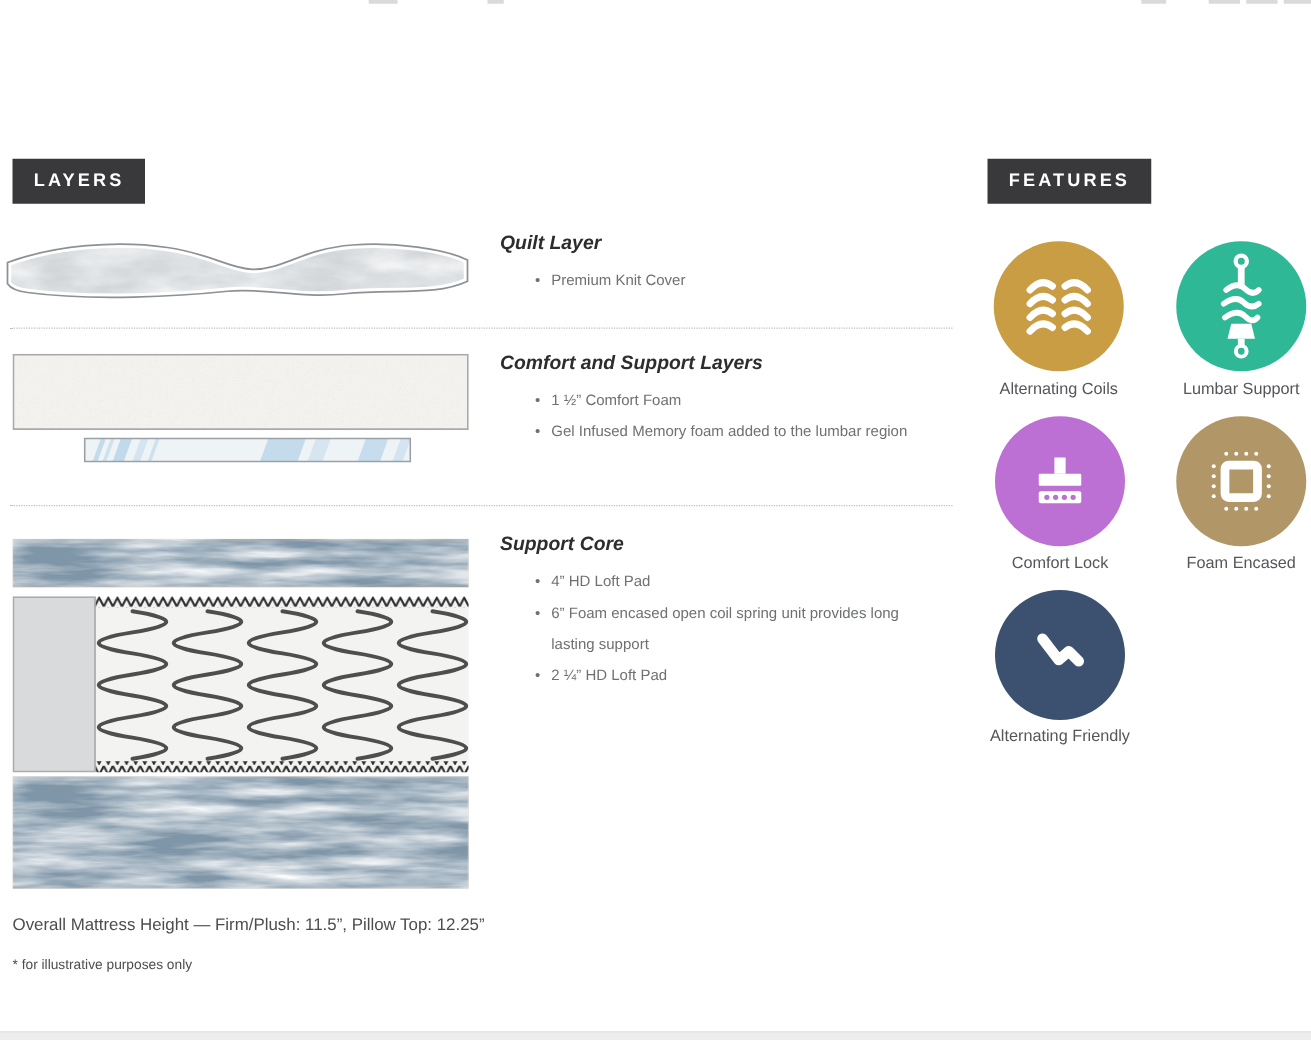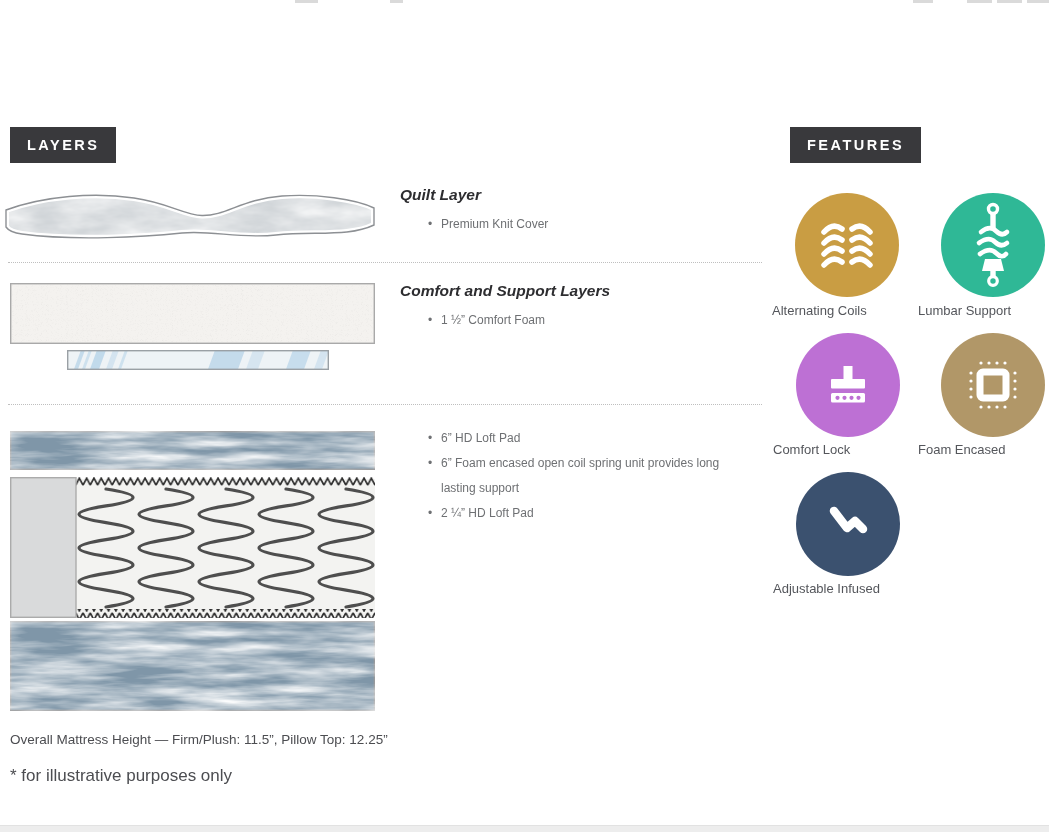--- a/index.html
+++ b/index.html
@@ -19,28 +19,28 @@
   .divider{position:absolute;height:0;border-top:1px dotted #bfbfbf;}
 
   .layer-text{position:absolute;width:345px;}
   .layer-text h3{margin:0 0 7px 0;font-size:15.5px;font-weight:bold;color:#2d2d30;line-height:20px;font-style:italic;}
   .layer-text ul{margin:0;padding:0 0 0 28px;list-style:none;}
   .layer-text li{position:relative;font-size:12px;color:#6e7073;line-height:25px;padding-left:13px;max-width:300px;}
   .layer-text li::before{content:"•";position:absolute;left:0;top:0;color:#6e7073;}
 
   .note{position:absolute;color:#4c4d51;text-align:right;}
   .note.height{font-size:13.5px;}
-  .note.disclaimer{font-size:17px;}
+  .note.disclaimer{font-size:11px;}
 
   .feature-circle{
     position:absolute;width:104px;height:104px;border-radius:50%;
     display:flex;align-items:center;justify-content:center;
   }
   .feature-label{
-    position:absolute;width:150px;
+    position:absolute;width:150px;text-align:center;
     font-size:13px;color:#54565b;line-height:16px;
   }
 </style>
 </head>
 <body>
 
 <div class="canvas">
 
   <svg width="0" height="0" style="position:absolute" aria-hidden="true">
     <defs>
@@ -120,20 +120,21 @@
         <rect x="254" y="-4" width="8" height="28" opacity="0.5"></rect>
       </g>
     </g>
     <rect x="0.7" y="0.7" width="260.6" height="18.6" fill="none" stroke="#9aa0a5" stroke-width="1.4"></rect>
   </svg>
 
   <div class="layer-text" style="left:400px;top:281px">
     <h3>Comfort and Support Layers</h3>
     <ul>
       <li>1 ½” Comfort Foam</li>
+      <li>Gel Infused Memory foam added to the lumbar region</li>
     </ul>
   </div>
 
   <div class="divider" style="left:8px;top:404px;width:754px"></div>
 
   <svg class="illu" style="left:10px;top:431px" width="365" height="39" viewBox="0 0 365 39">
     <rect x="0.7" y="0.7" width="363.6" height="37.6" fill="#7f96a8" stroke="#97999b" stroke-width="1.4"></rect>
     <rect x="1.4" y="1.4" width="362.2" height="36.2" fill="#fff" filter="url(#fMarble)"></rect>
   </svg>
 
@@ -150,22 +151,23 @@
     </g>
     <rect x="0.7" y="0.7" width="65.3" height="139.6" fill="#d9dadb" stroke="#ababab" stroke-width="1.4"></rect>
   </svg>
 
   <svg class="illu" style="left:10px;top:621px" width="365" height="90" viewBox="0 0 365 90">
     <rect x="0.7" y="0.7" width="363.6" height="88.6" fill="#7f96a8" stroke="#97999b" stroke-width="1.4"></rect>
     <rect x="1.4" y="1.4" width="362.2" height="87.2" fill="#fff" filter="url(#fMarble)"></rect>
   </svg>
 
   <div class="layer-text" style="left:400px;top:426px">
+    <h3>Support Core</h3>
     <ul>
-      <li>6” HD Loft Pad</li>
+      <li>4” HD Loft Pad</li>
       <li>6” Foam encased open coil spring unit provides long lasting support</li>
       <li>2 ¼” HD Loft Pad</li>
     </ul>
   </div>
 
   <div class="note height" style="left:10px;top:732px">Overall Mattress Height — Firm/Plush: 11.5”, Pillow Top: 12.25”</div>
   <div class="note disclaimer" style="left:10px;top:766px">* for illustrative purposes only</div>
 
   <div class="section-header" style="left:790px;top:127px">
     <span>FEATURES</span>
@@ -241,16 +243,16 @@
       </g>
     </svg>
   </div>
   <div class="feature-label" style="left:918px;top:442px">Foam Encased</div>
 
   <div class="feature-circle" style="left: 796px; top: 472px; background: rgb(59, 81, 111);">
     <svg width="60" height="60" viewBox="0 0 60 60">
       <polyline points="16,17 29,34 37,27 45,35" fill="none" stroke="#fff" stroke-width="8.5" stroke-linecap="round" stroke-linejoin="round"></polyline>
     </svg>
   </div>
-  <div class="feature-label" style="left:773px;top:581px">Adjustable Infused</div>
+  <div class="feature-label" style="left:773px;top:581px">Alternating Friendly</div>
 
   <div class="bottom-band"></div>
 </div>
 
 </body></html>

